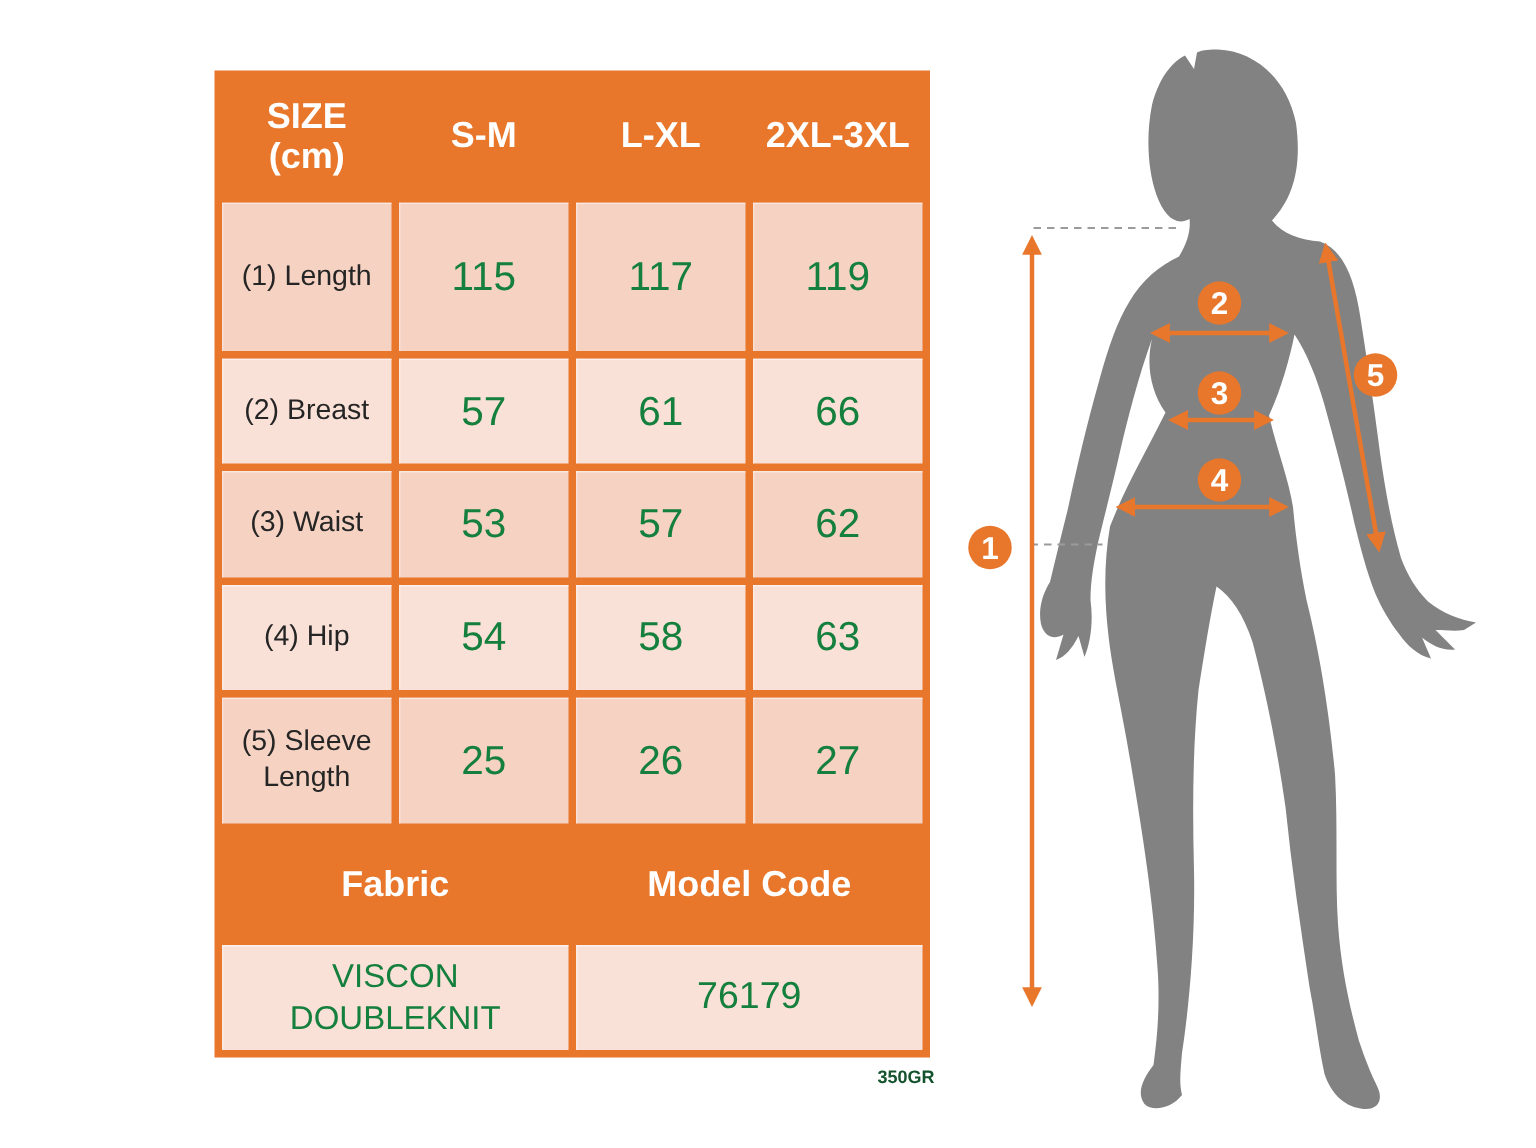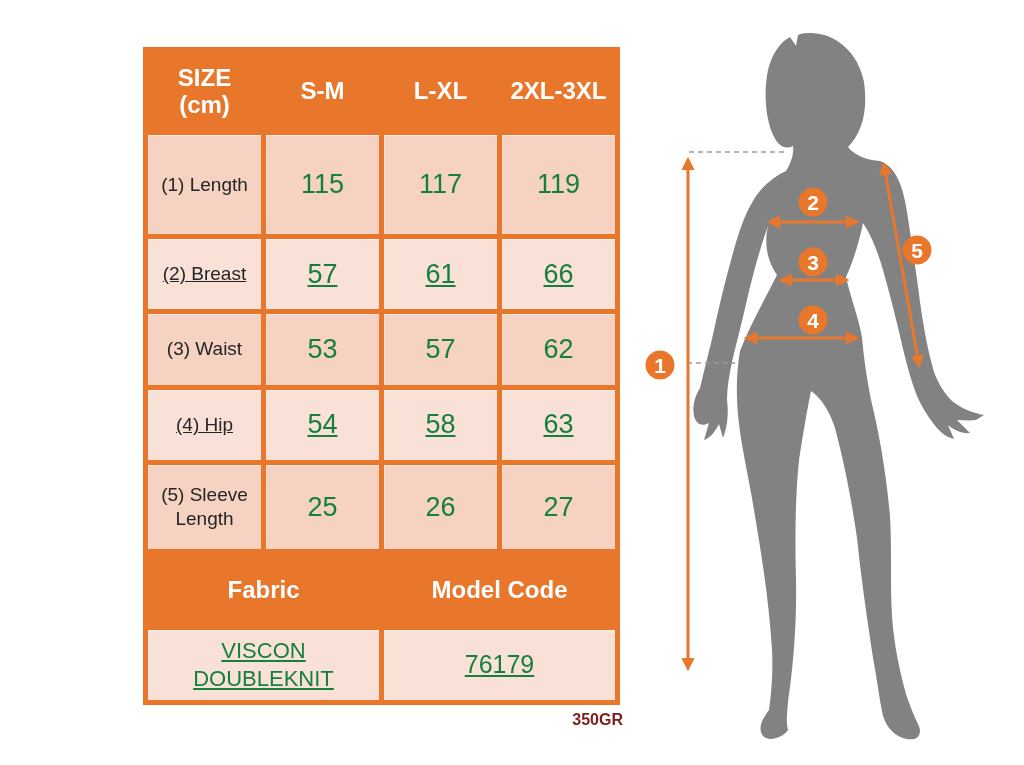--- a/index.html
+++ b/index.html
@@ -21,32 +21,32 @@
   .size-table th.hdr{
     background:#E8772C;color:#ffffff;font-weight:bold;font-size:24px;line-height:1.15;
   }
   tr.head-row th{height:74px;}
   tr.row-length td{height:94px;}
   tr.row-breast td,tr.row-waist td,tr.row-hip td{height:66px;}
   tr.row-sleeve td{height:80px;margin-left:42px;}
   tr.foot-head th{height:66px;}
   tr.foot-val td{height:66px;}
   tr.shade-dark td{background:#F5D2C2;}
-  tr.shade-light td{background:#FAE1D8;text-decoration:underline;}
+  tr.shade-light td{background:#FAE1D8;}
   .size-table td{
     box-shadow:inset 0 1px 0 rgba(255,255,255,.5), inset 1px 0 0 rgba(255,255,255,.35);
   }
   td.lbl{font-size:19px;color:#252525;line-height:1.25;}
   td.val{font-size:27px;color:#15803d;}
   td.val .blk{line-height:1.25;}
   .blk{display:block;}
 
   .weight-note{
     position:absolute;left:143px;top:711px;width:480px;
-    text-align:right;font-size:16px;font-weight:bold;color:#7f1d1d;
+    text-align:right;font-size:12px;font-weight:bold;color:#14532d;
   }
 
   
   svg.figure{position:absolute;left:640px;top:20px;width:380px;height:745px;}
   .body-fill{fill:#828282;}
   .arr{stroke:#E8772C;stroke-width:3;fill:none;}
   .dash{stroke:#9b9b9b;stroke-width:1.4;stroke-dasharray:5 4;fill:none;}
   .badge{fill:#E8772C;}
   .badge-num{
     fill:#ffffff;font-weight:bold;font-size:21px;text-anchor:middle;

